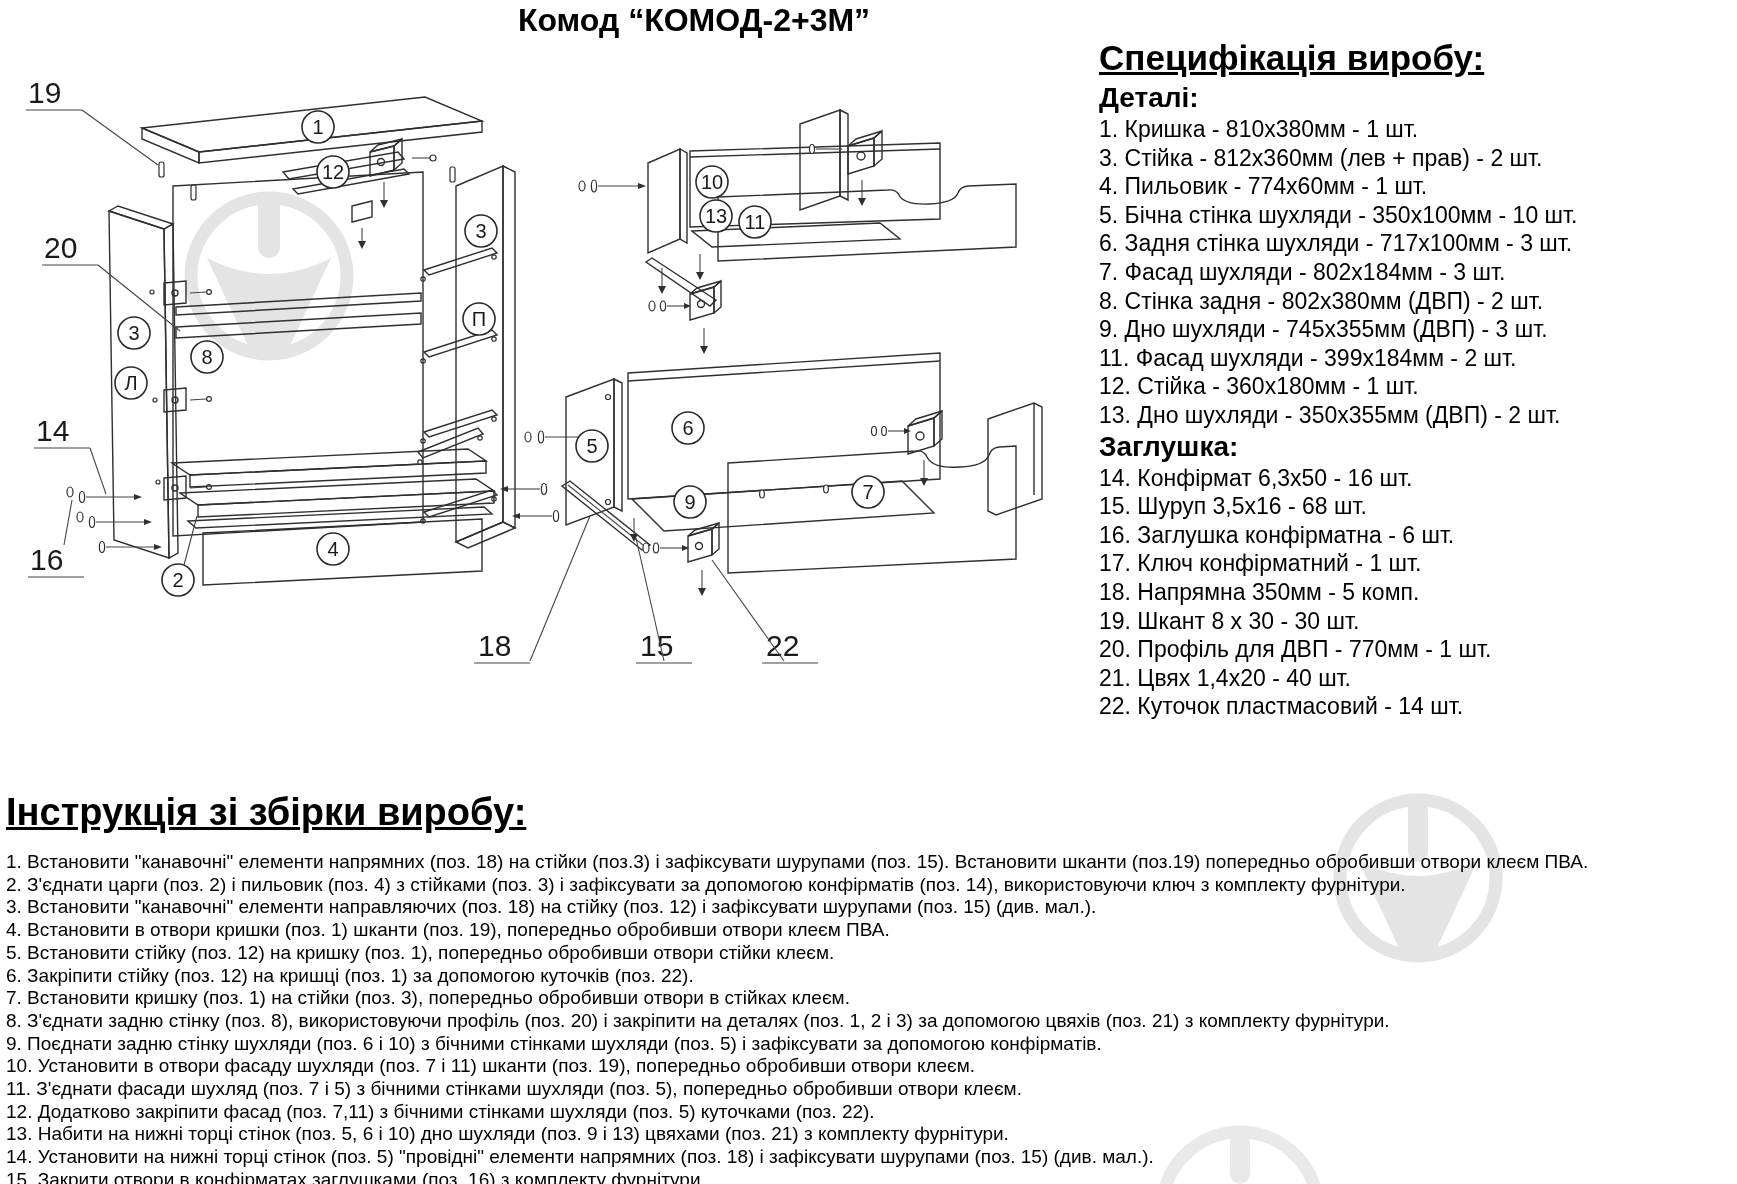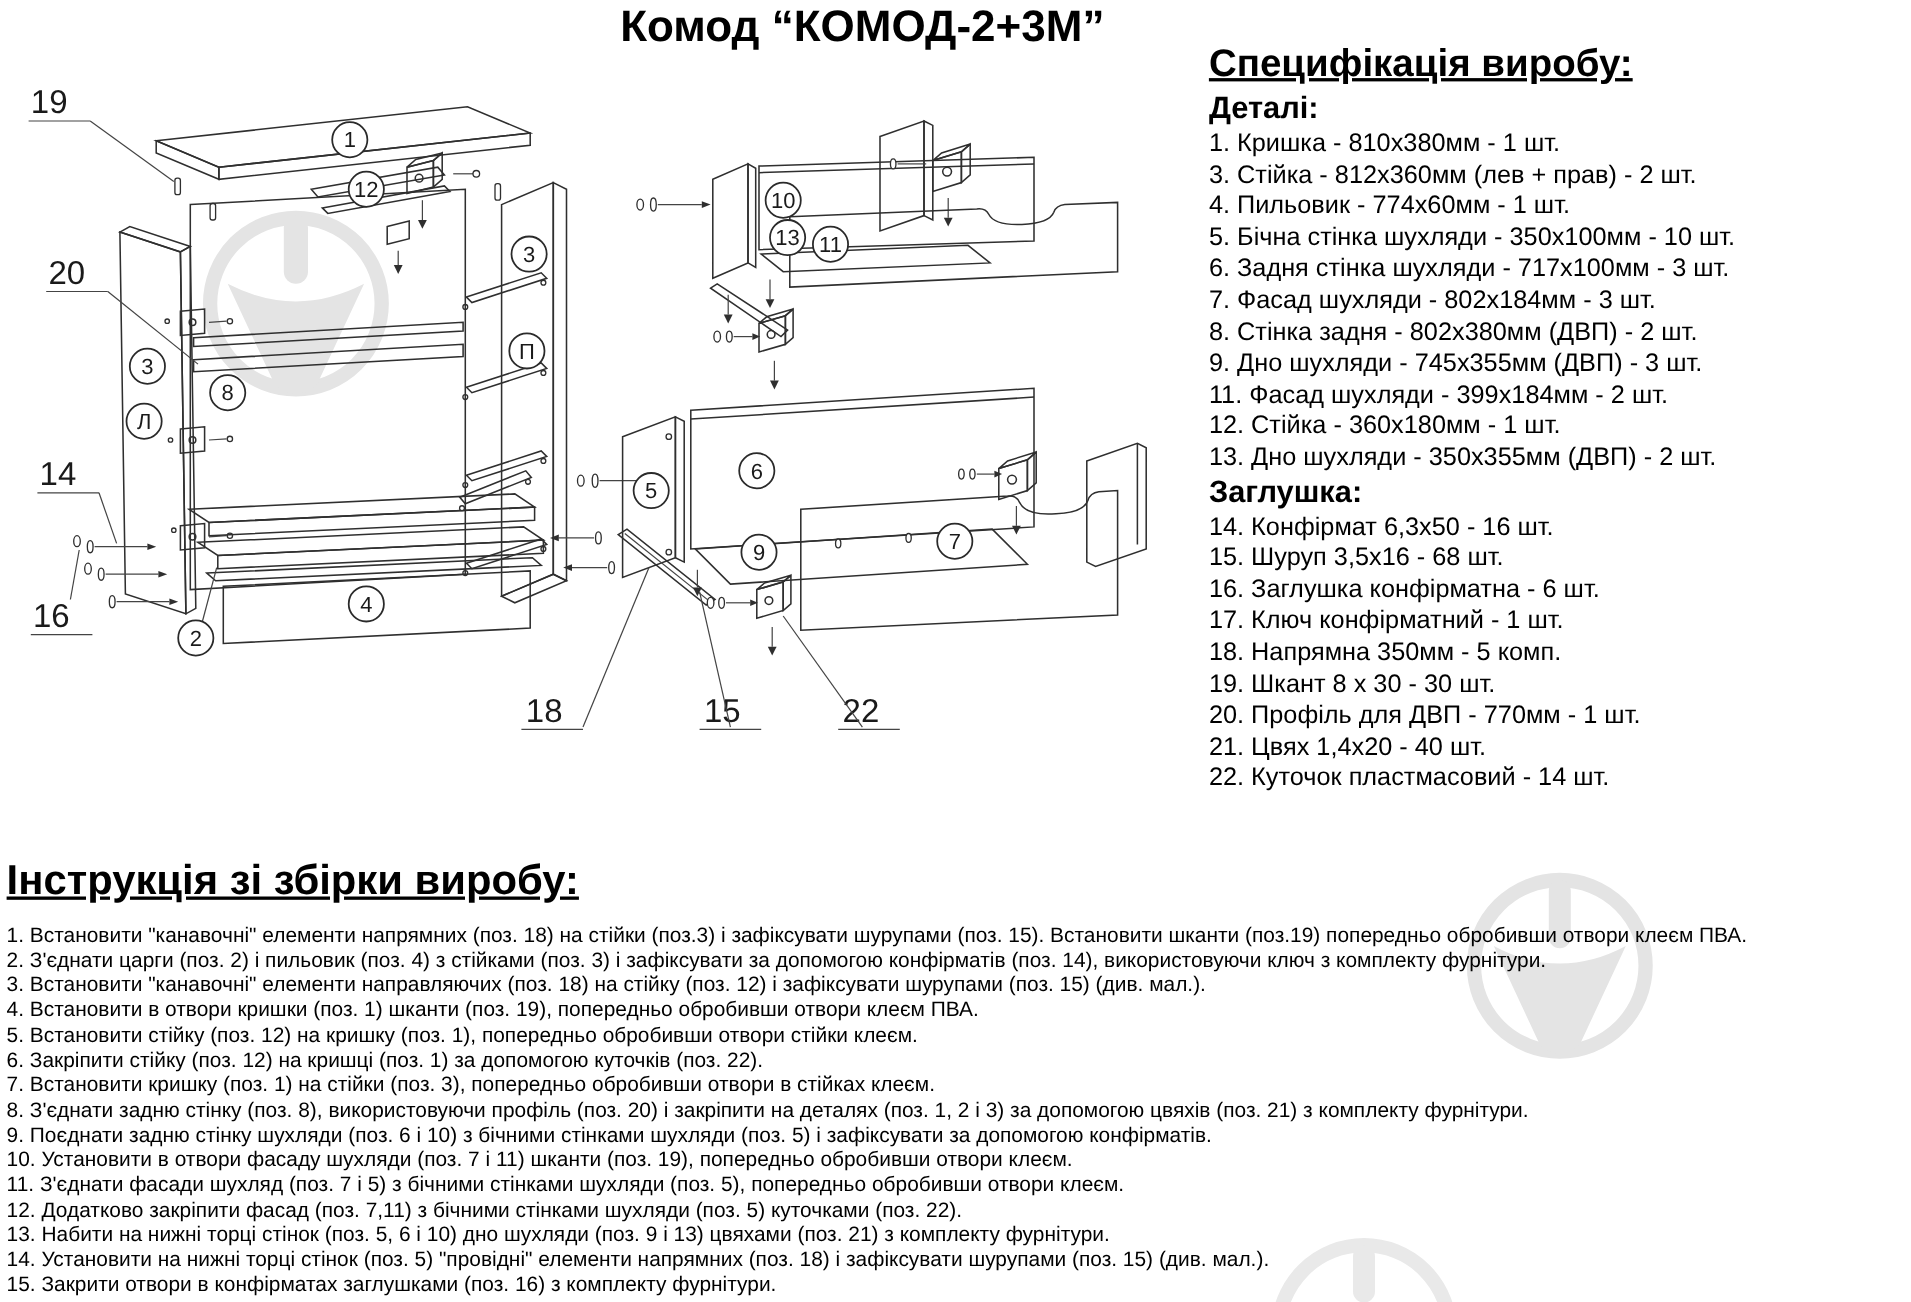--- a/index.html
+++ b/index.html
@@ -1,30 +1,30 @@
 <!DOCTYPE html>
 <html><head>
 <meta charset="utf-8">
 <style>
   html,body{margin:0;padding:0}
   body{
     width:1737px;height:1184px;position:relative;background:#ffffff;
     font-family:"Liberation Sans",sans-serif;color:#000;overflow:hidden;
   }
   .title{
-    position:absolute;left:384px;top:2px;width:620px;text-align:right;
-    font-size:40px;font-weight:700;white-space:nowrap;
+    position:absolute;left:384px;top:2px;width:620px;text-align:center;
+    font-size:32px;font-weight:700;white-space:nowrap;
   }
   .diagram-svg{position:absolute;left:0;top:0;}
   .spec{position:absolute;left:1062px;top:38px;width:675px;margin-left:37px;}
   .spec-heading{font-size:35px;font-weight:700;text-decoration:underline;margin:0 0 4px 0;white-space:nowrap;}
   .sub-heading{font-size:28px;font-weight:700;margin:1px 0 1px 0;white-space:nowrap;}
   .spec-item{font-size:23px;line-height:28.6px;white-space:nowrap;}
   .instr{position:absolute;left:6px;top:776px;width:1728px;z-index:2;}
-  .instr-heading{font-size:38px;font-weight:700;text-decoration:underline;margin:4px 0 17px 0;white-space:nowrap;}
+  .instr-heading{font-size:38px;font-weight:700;text-decoration:underline;margin:15px 0 17px 0;white-space:nowrap;}
   .step{font-size:19px;line-height:22.7px;white-space:nowrap;}
   .wm{position:absolute;z-index:0;}
   svg .line{stroke:#2f2f2f;stroke-width:1.4;fill:none;}
   svg .thin{stroke:#444;stroke-width:1.1;fill:none;}
   svg .callout{stroke:#2a2a2a;stroke-width:1.6;fill:#fff;}
   svg .callout-num{font-family:"Liberation Sans",sans-serif;font-size:20px;fill:#1a1a1a;text-anchor:middle;}
   svg .big-num{font-family:"Liberation Sans",sans-serif;font-size:30px;fill:#1a1a1a;}
   svg .hw{stroke:#2f2f2f;stroke-width:1.2;fill:#fff;}
   svg .solid{fill:#2f2f2f;stroke:none;}
 </style>

